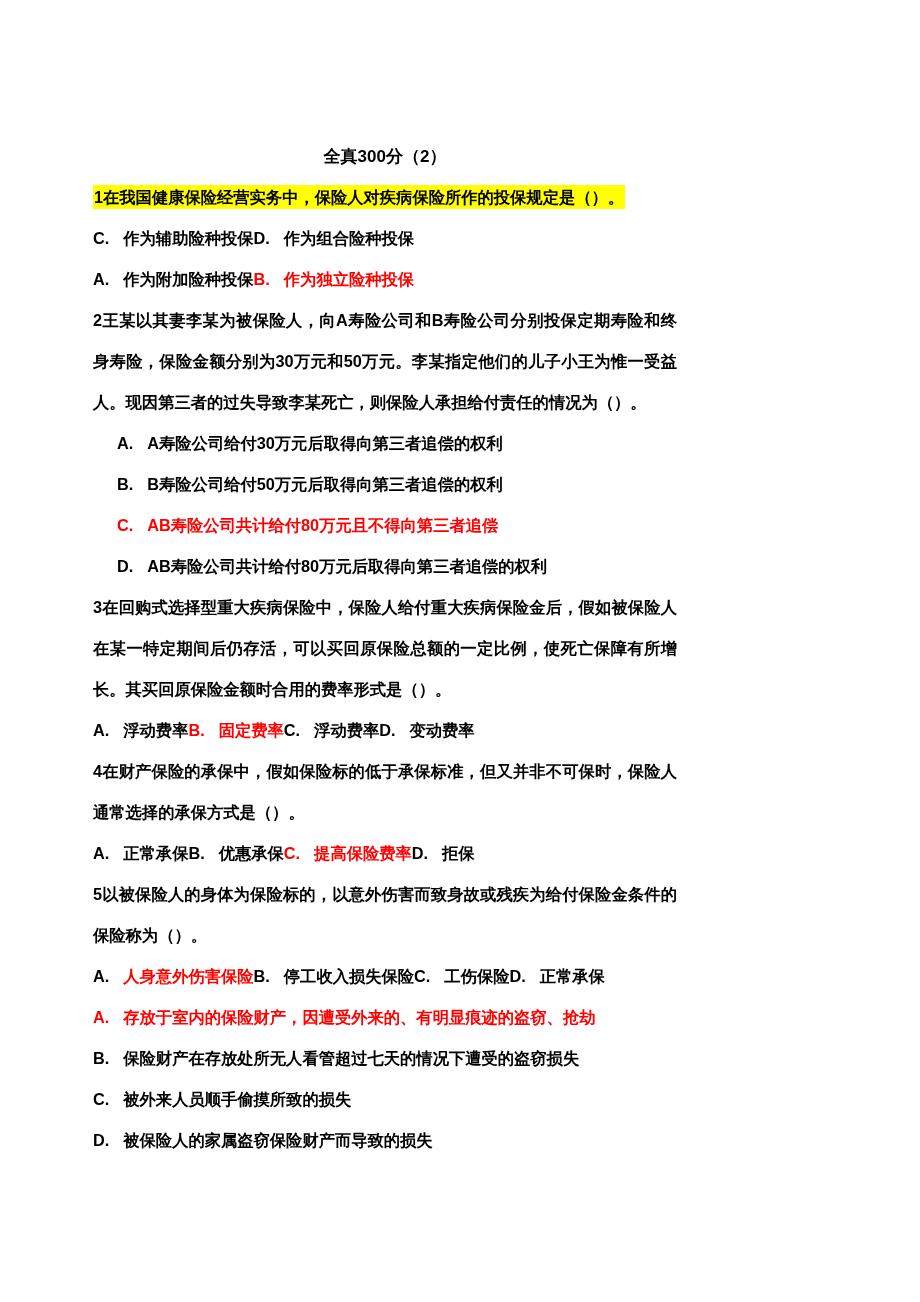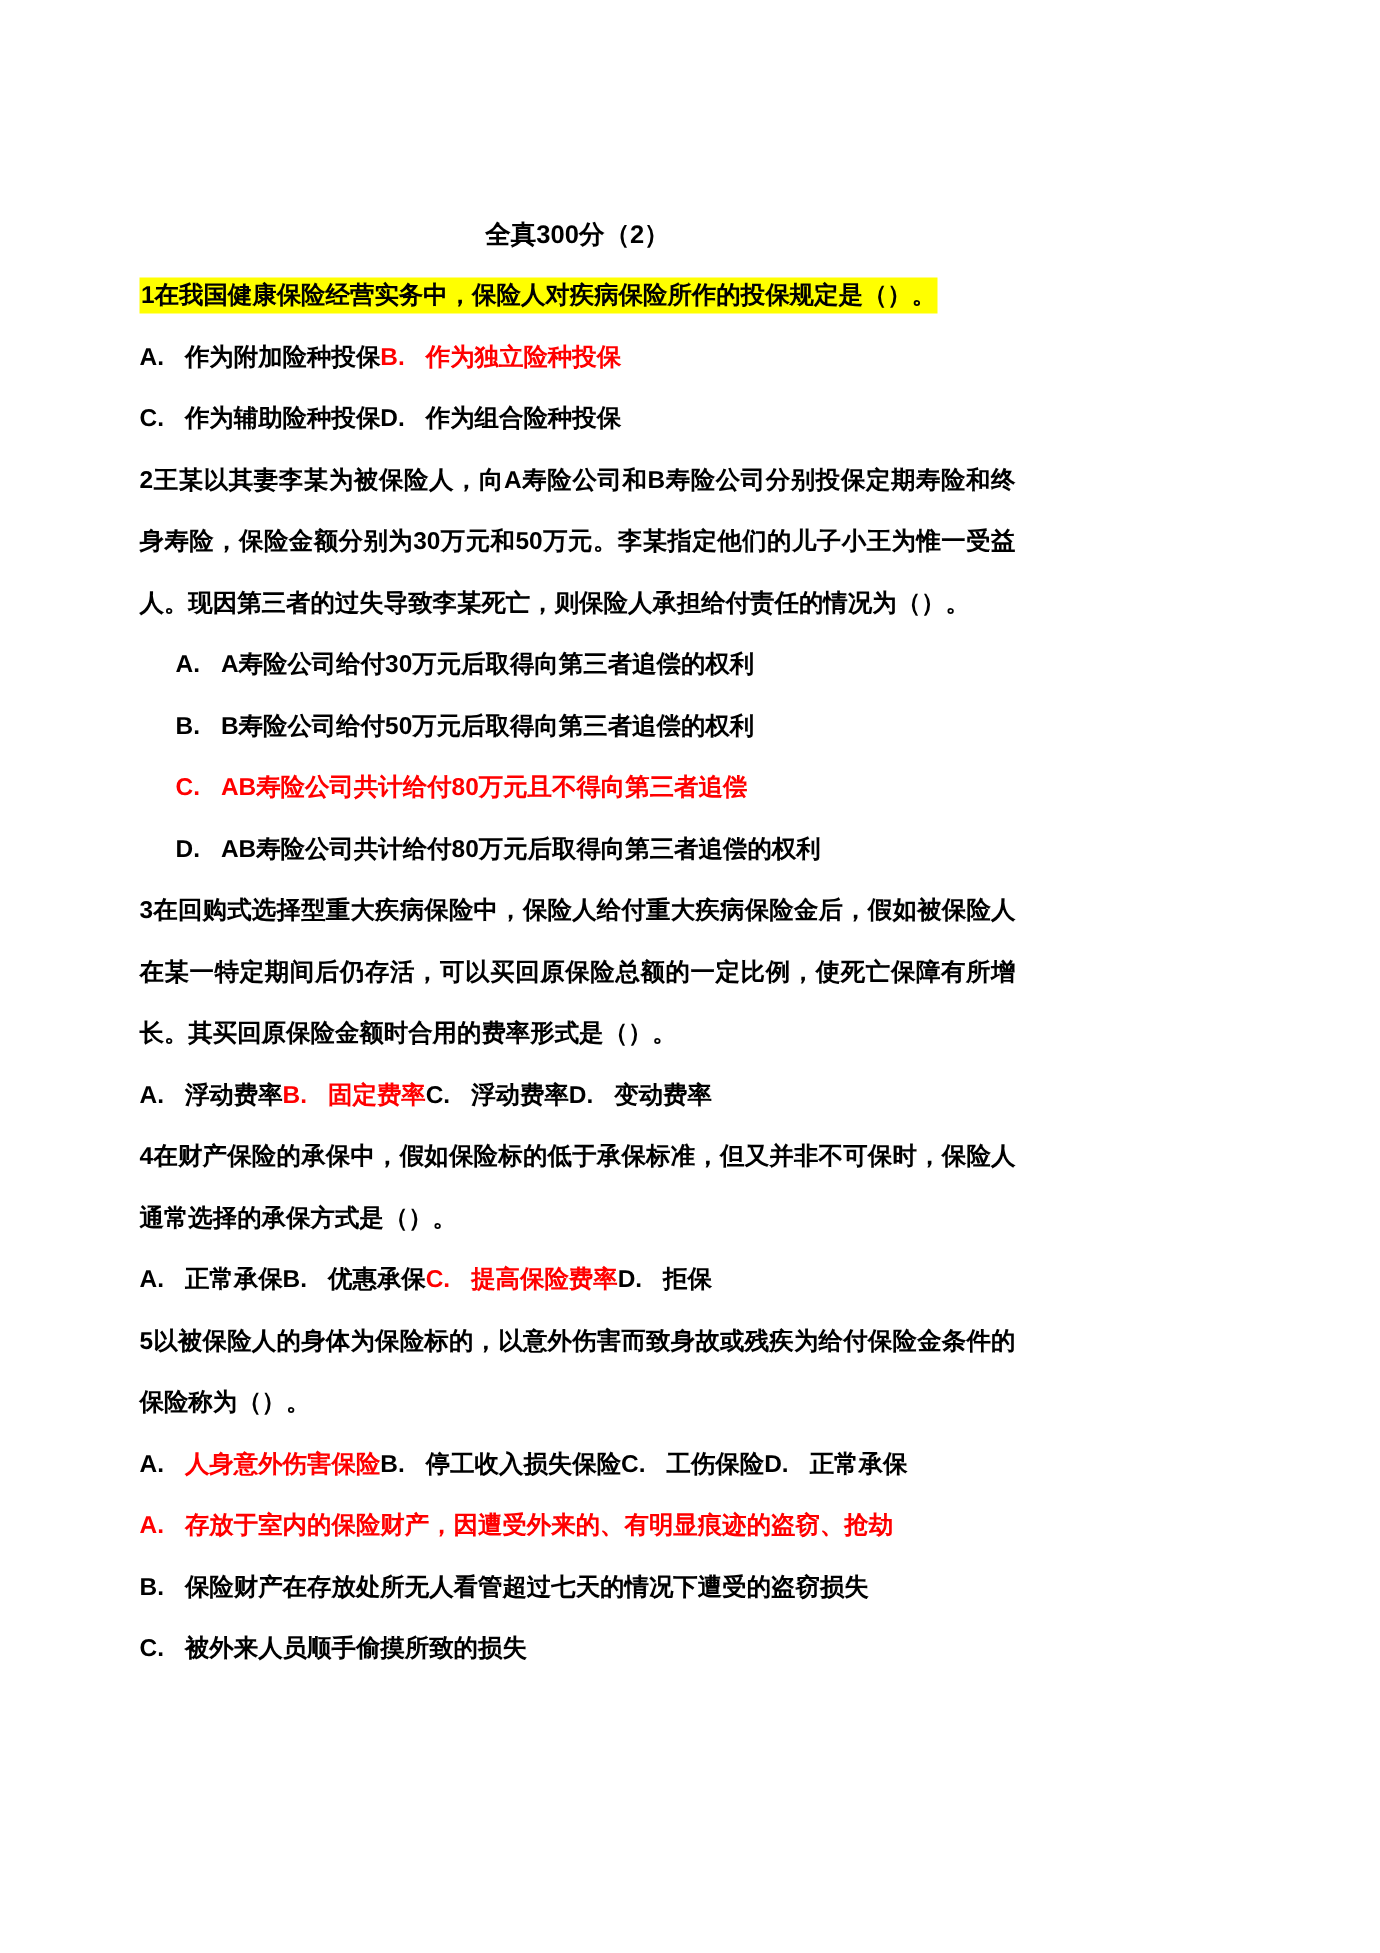--- a/index.html
+++ b/index.html
@@ -49,24 +49,24 @@
 <div class="doc">
 
   <p class="title-line">
     <span>全真300分（2）</span>
   </p>
 
   <p class="stem">
     <span class="hl-span">1在我国健康保险经营实务中，保险人对疾病保险所作的投保规定是（）。</span>
   </p>
   <p>
-    <span class="lbl">A.</span><span>作为附加险种投保</span><span class="lbl red">B.</span><span class="red">作为独立险种投保</span>
+    <span class="lbl">C.</span><span>作为辅助险种投保</span><span class="lbl">D.</span><span>作为组合险种投保</span>
   </p>
   <p>
-    <span class="lbl">C.</span><span>作为辅助险种投保</span><span class="lbl">D.</span><span>作为组合险种投保</span>
+    <span class="lbl">A.</span><span>作为附加险种投保</span><span class="lbl red">B.</span><span class="red">作为独立险种投保</span>
   </p>
 
   <p class="stem">
     <span>2王某以其妻李某为被保险人，向A寿险公司和B寿险公司分别投保定期寿险和终身寿险，保险金额分别为30万元和50万元。李某指定他们的儿子小王为惟一受益人。现因第三者的过失导致李某死亡，则保险人承担给付责任的情况为（）。</span>
   </p>
   <p class="opt-indent">
     <span class="lbl">A.</span><span>A寿险公司给付30万元后取得向第三者追偿的权利</span>
   </p>
   <p class="opt-indent">
     <span class="lbl">B.</span><span>B寿险公司给付50万元后取得向第三者追偿的权利</span>
@@ -101,14 +101,17 @@
 
   <p>
     <span class="lbl red">A.</span><span class="red">存放于室内的保险财产，因遭受外来的、有明显痕迹的盗窃、抢劫</span>
   </p>
   <p>
     <span class="lbl">B.</span><span>保险财产在存放处所无人看管超过七天的情况下遭受的盗窃损失</span>
   </p>
   <p>
     <span class="lbl">C.</span><span>被外来人员顺手偷摸所致的损失</span>
   </p>
+  <p>
+    <span class="lbl">D.</span><span>被保险人的家属盗窃保险财产而导致的损失</span>
+  </p>
 
 </div>
 
 </body></html>

